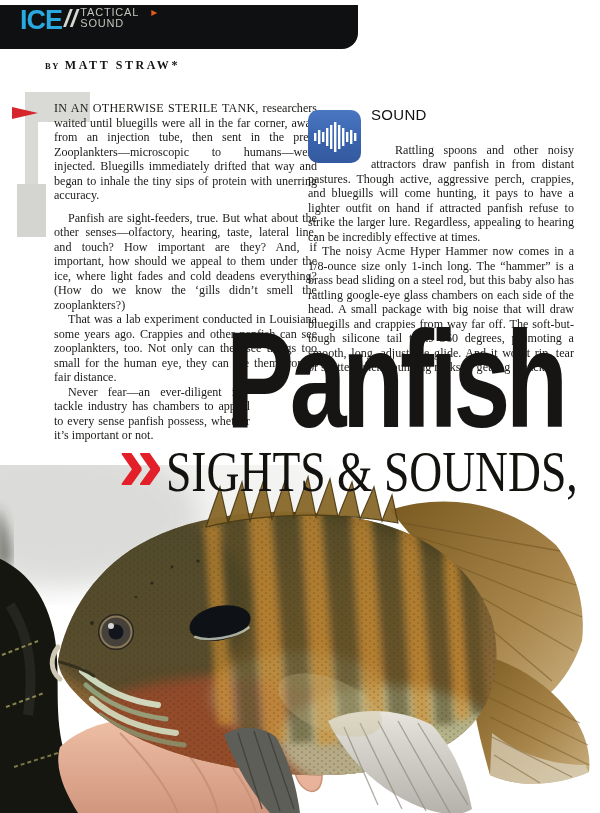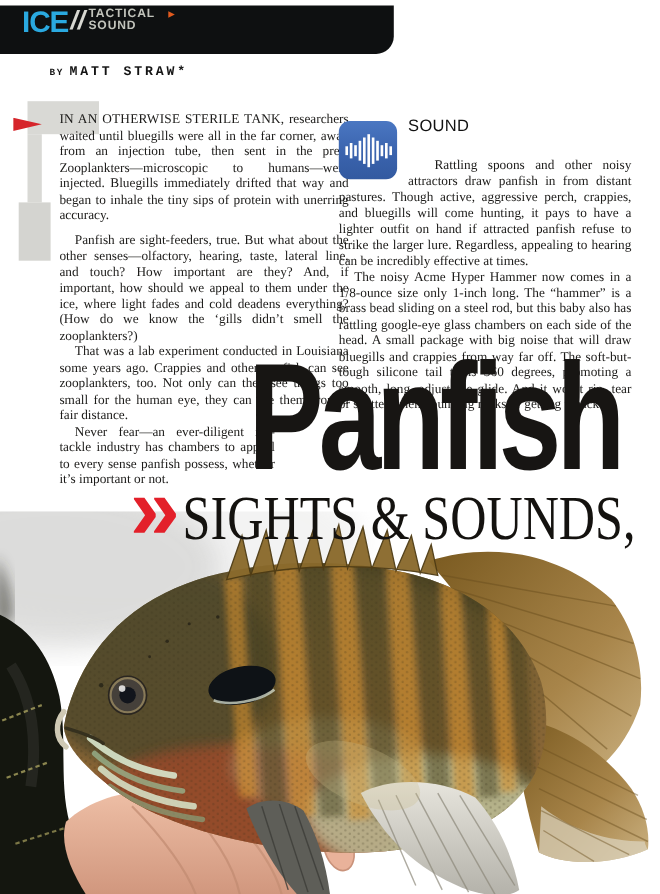--- a/index.html
+++ b/index.html
@@ -10,27 +10,27 @@
   
   .header-bar{
     position:absolute;left:0;top:5px;width:358px;height:44px;background:#0e1011;
     border-radius:0 0 16px 0;display:flex;align-items:flex-start;padding-left:20px;
     box-sizing:border-box;z-index:5;
   }
   .brand-ice{font-family:"Liberation Sans",sans-serif;font-weight:bold;font-size:27px;
     color:#2aa9e0;letter-spacing:-1px;}
   .brand-slashes{font-family:"Liberation Sans",sans-serif;font-weight:bold;font-style:italic;
     font-size:24px;color:#d8d8d2;margin:0 3px 0 2px;}
-  .brand-tagline{font-family:"Liberation Sans",sans-serif;font-weight:bold;font-size:11px;
+  .brand-tagline{font-family:"Liberation Sans",sans-serif;font-weight:normal;font-size:11px;
     line-height:10.5px;color:#c2c4bc;letter-spacing:.8px;margin-top:2px;}
   .header-arrow{color:#e05a1e;font-size:12px;margin:0 7px 0 12px;font-family:"DejaVu Sans",sans-serif;}
   .section-title{font-family:"Liberation Serif",serif;font-weight:bold;font-size:21px;
     color:#ffffff;letter-spacing:.5px;}
   
-  .byline{position:absolute;left:45px;top:55px;font-family:Liberation Mono, monospace;
+  .byline{position:absolute;left:45px;top:55px;font-family:Liberation Serif, serif;
     color:#141414;z-index:5;}
   .byline .by{font-size:8.5px;font-weight:bold;letter-spacing:1.5px;margin-right:5px;}
   .byline .author{font-size:12px;font-weight:bold;letter-spacing:2.6px;}
   
   .ice-block{position:absolute;background:#d9d9d5;z-index:1;}
   .ice-a{left:25px;top:92px;width:65px;height:30px;}
   .ice-b{left:25px;top:122px;width:13px;height:62px;}
   .ice-c{left:17px;top:184px;width:29px;height:53px;background:#d4d4d0;}
   .flag{position:absolute;left:12px;top:107px;z-index:6;}
   

